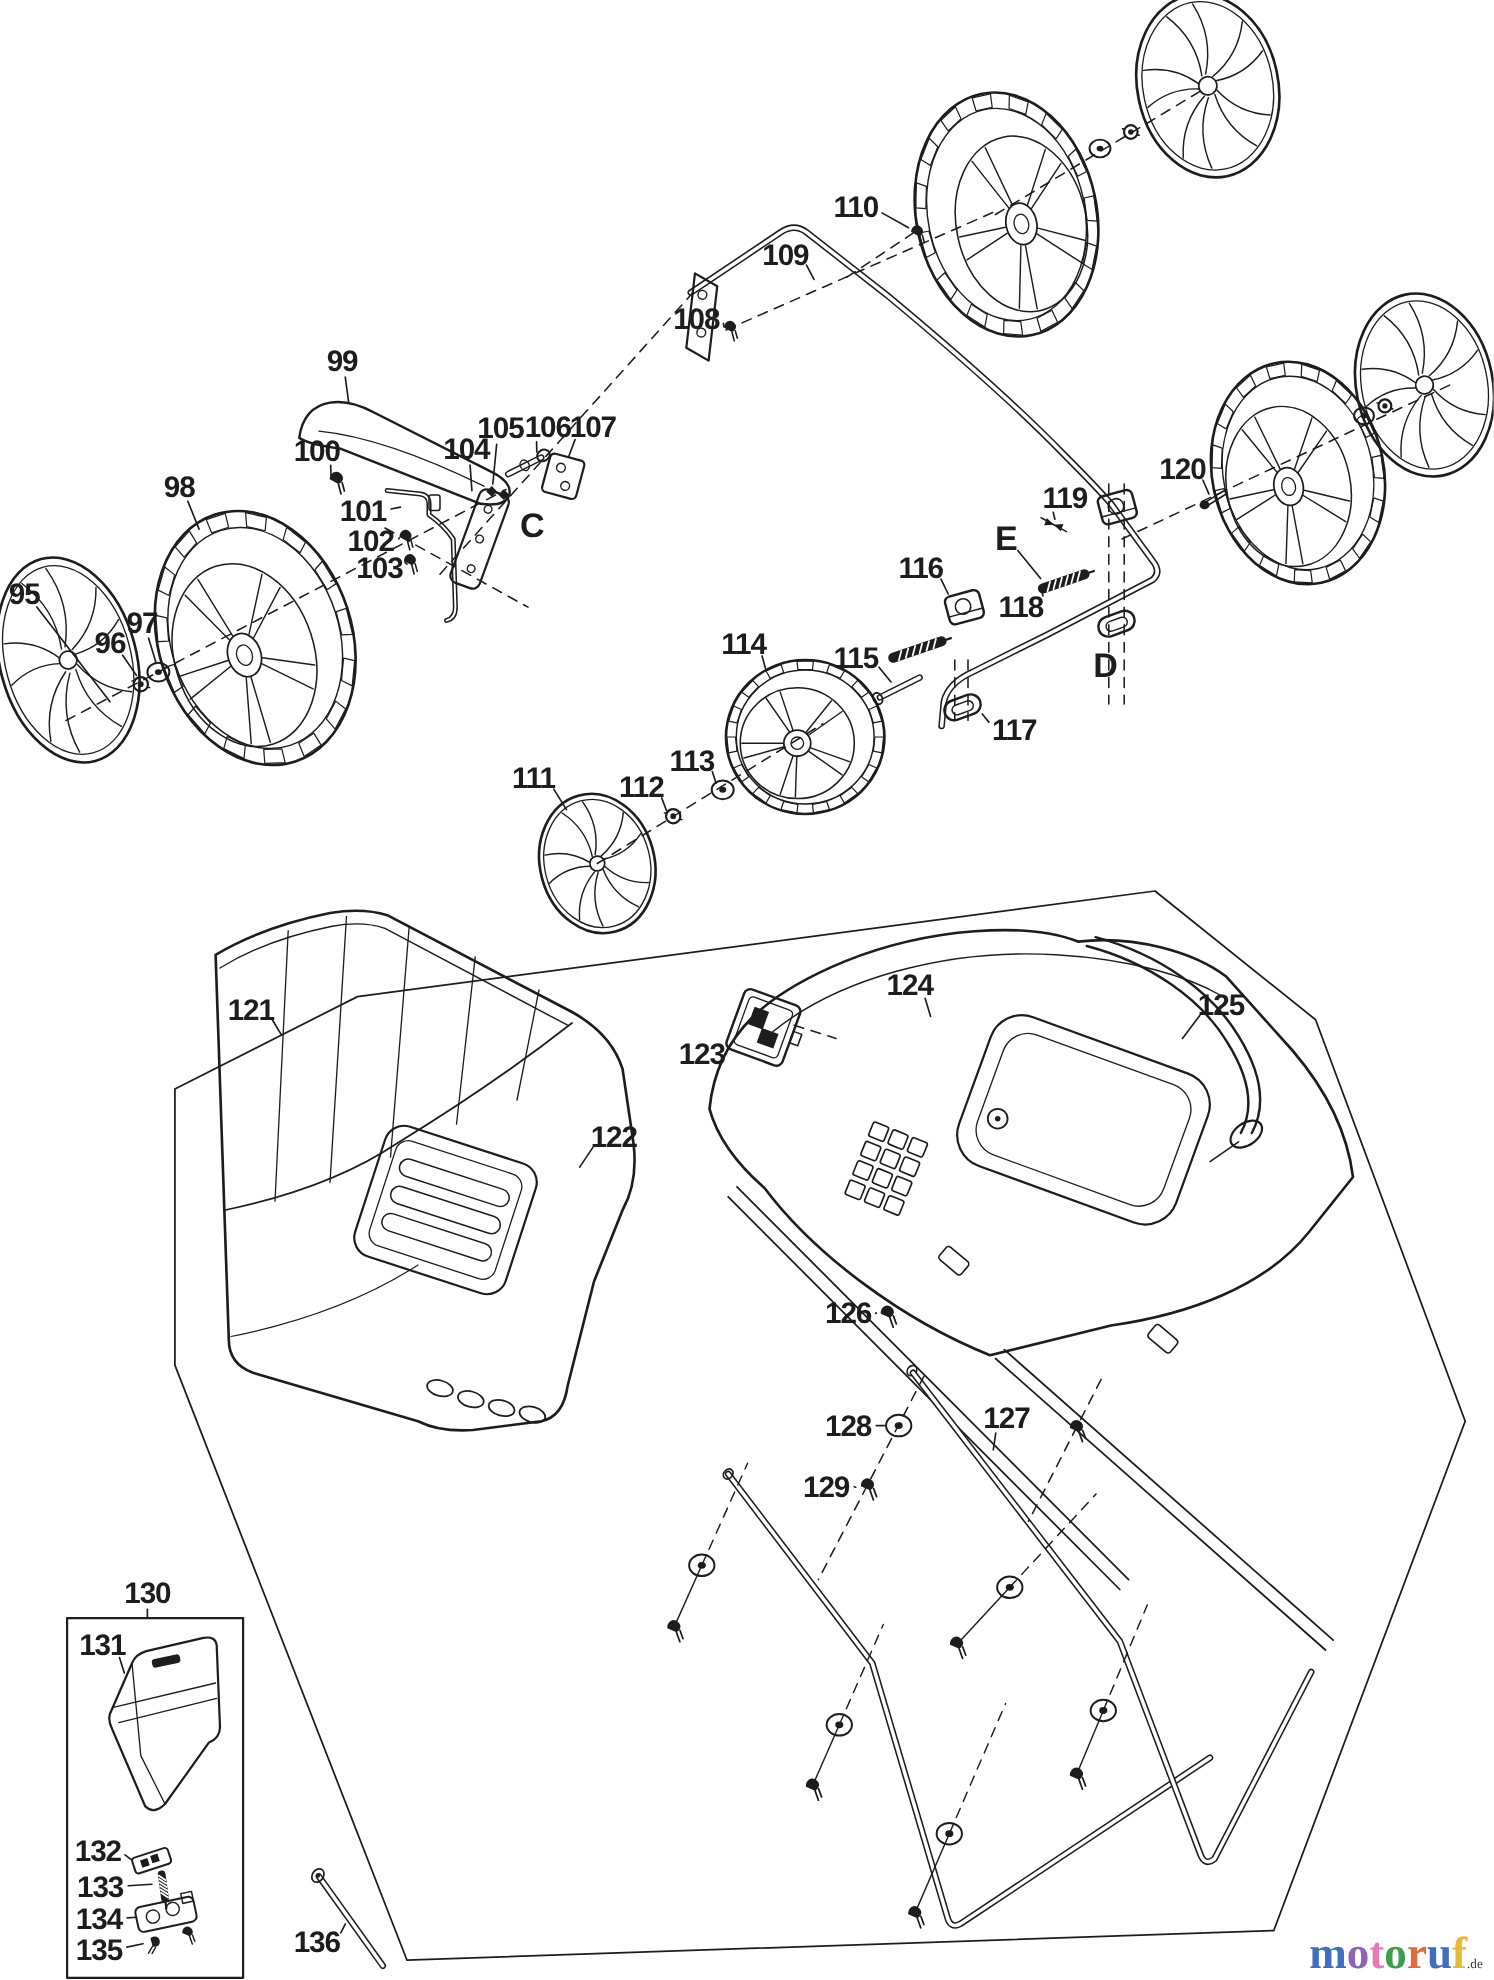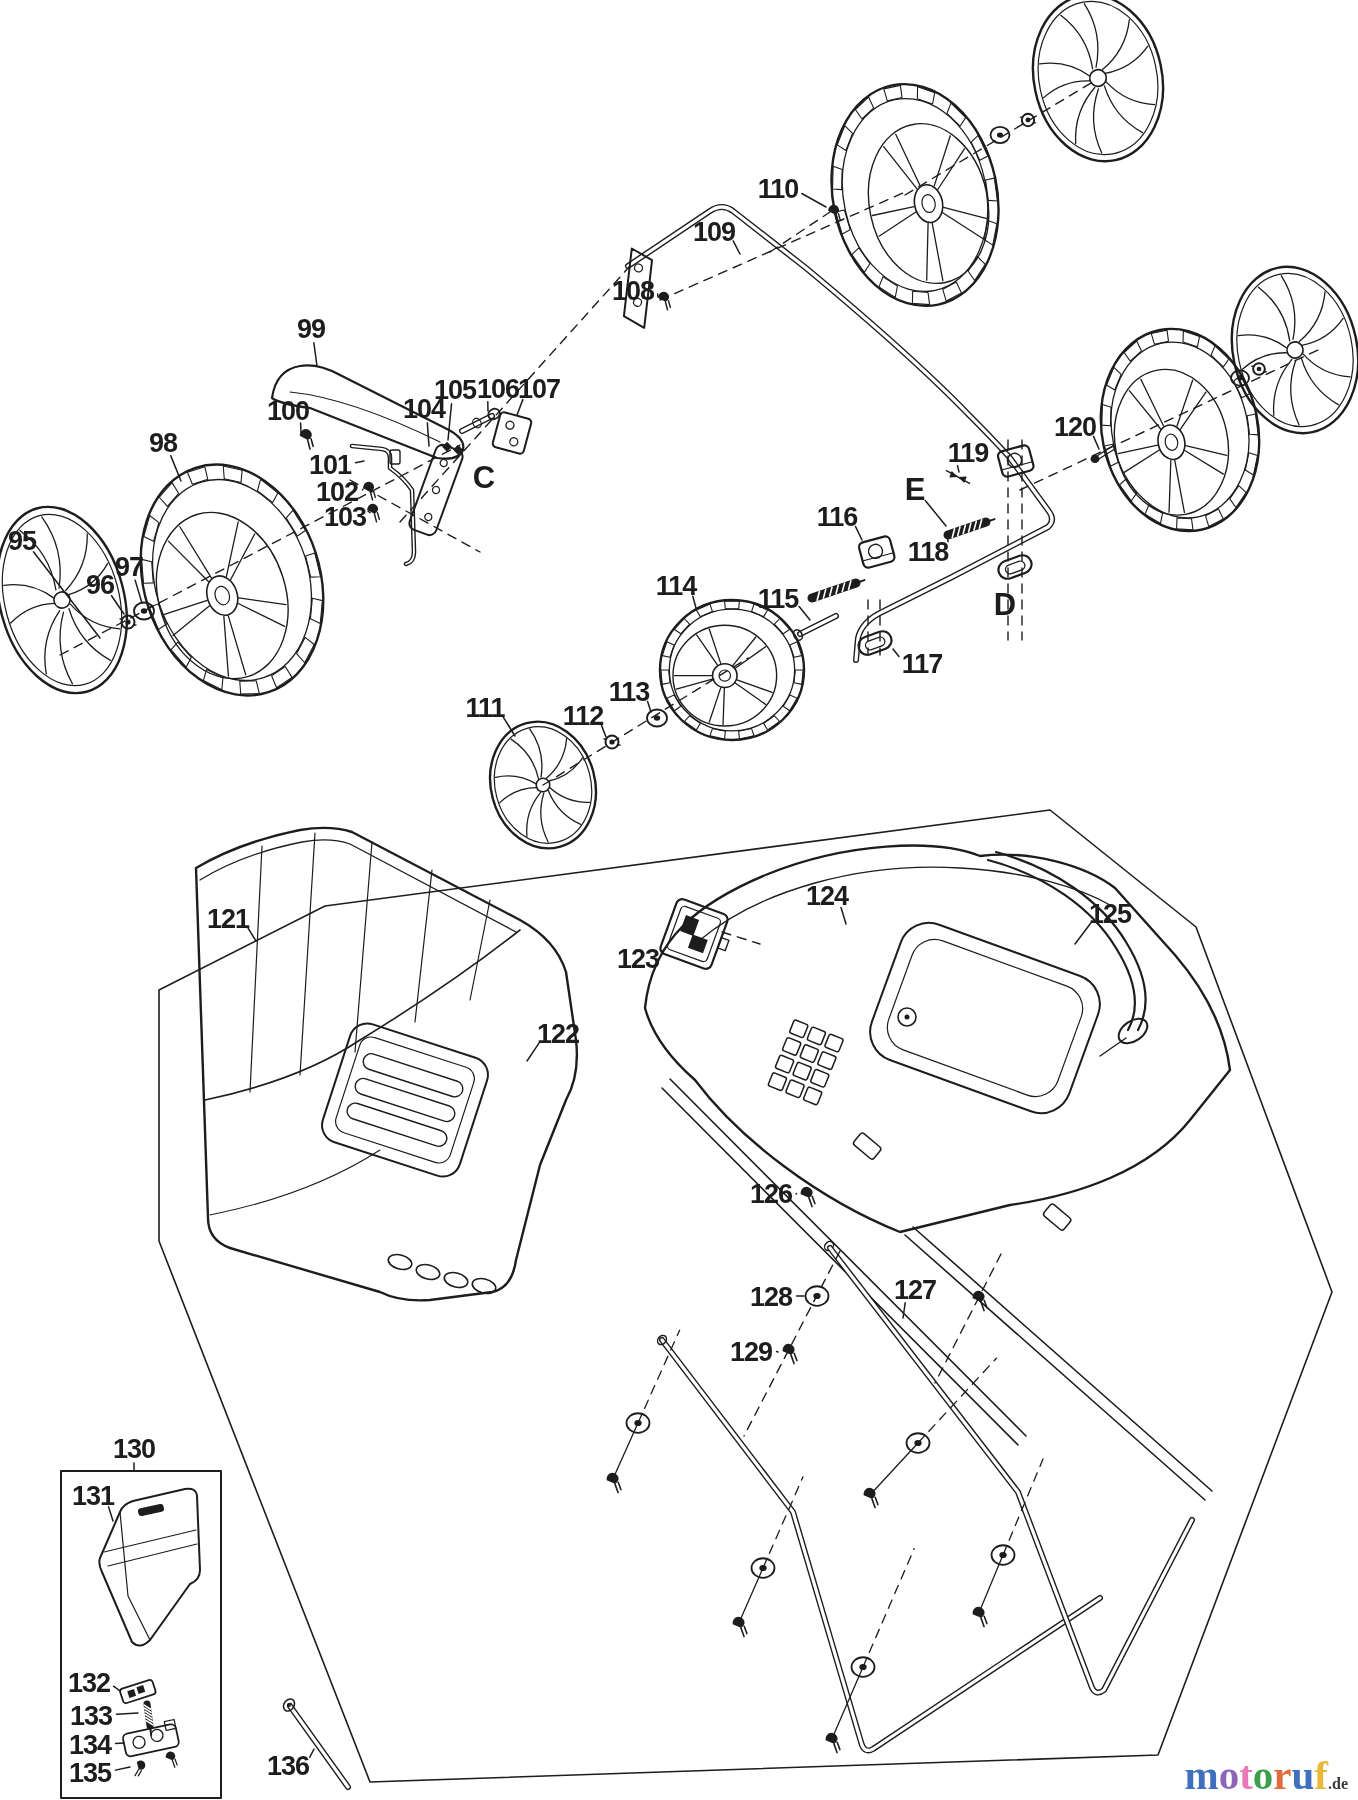--- a/index.html
+++ b/index.html
@@ -1,21 +1,21 @@
 <!DOCTYPE html>
 <html><head>
 <meta charset="utf-8">
 <style>
   html,body{margin:0;padding:0;background:#fff;}
   .stage{position:relative;width:1358px;height:1800px;background:#fff;overflow:hidden;}
   svg{display:block;}
   text.part-label{font-family:"Liberation Sans",sans-serif;font-weight:700;font-size:27px;fill:#1d1d1d;letter-spacing:-1px;}
   text.ref-letter{font-family:"Liberation Sans",sans-serif;font-weight:700;font-size:31px;fill:#1d1d1d;}
   .logo{position:absolute;right:10px;bottom:4px;font-family:"Liberation Serif",serif;font-weight:700;font-size:41px;line-height:1;cursor:pointer;}
-  .logo .suffix{font-size:16px;color:#3a3a3a;font-weight:700;}
+  .logo .suffix{font-size:12px;color:#3a3a3a;font-weight:400;}
 </style>
 </head>
 <body>
 
 <div class="stage">
 <svg id="diagram-svg" width="1358" height="1800" viewBox="0 0 1358 1800" stroke="#1d1d1d" fill="none" stroke-linecap="round" stroke-linejoin="round">
 
   <polygon points="159,990 325,906 1050,810 1196,927 1332,1292 1158,1755 370,1782 159,1241" stroke-width="1.6"></polygon>
 
   <g id="bag">

